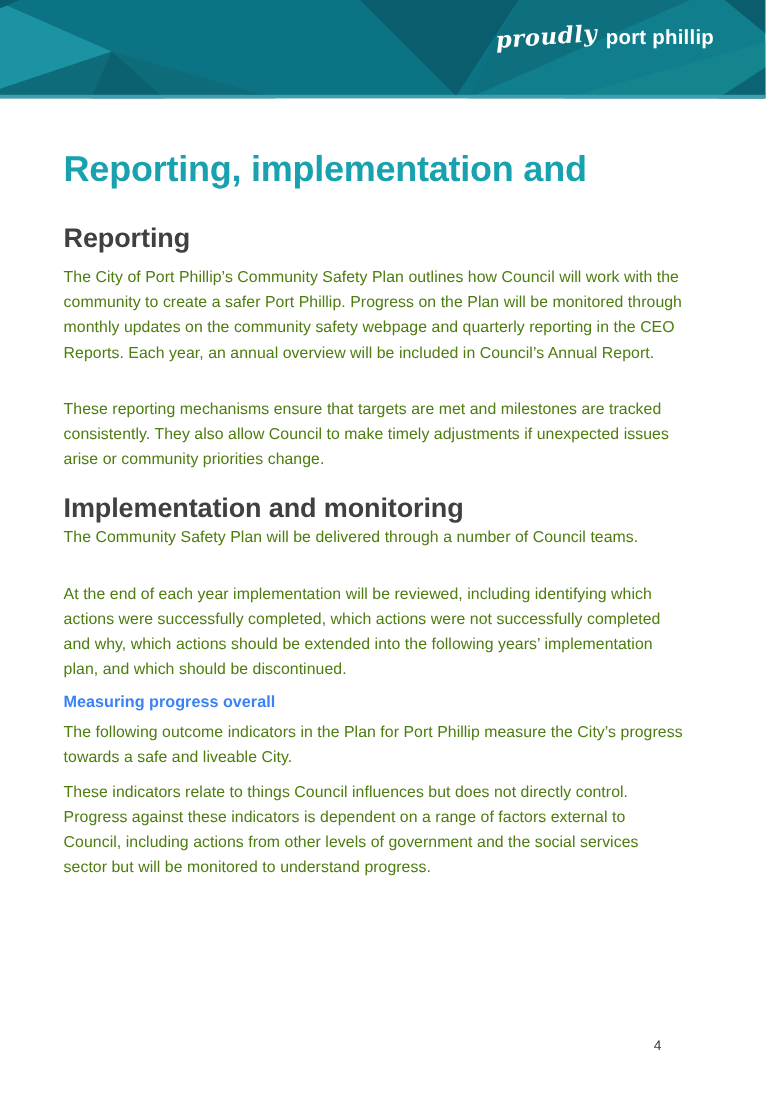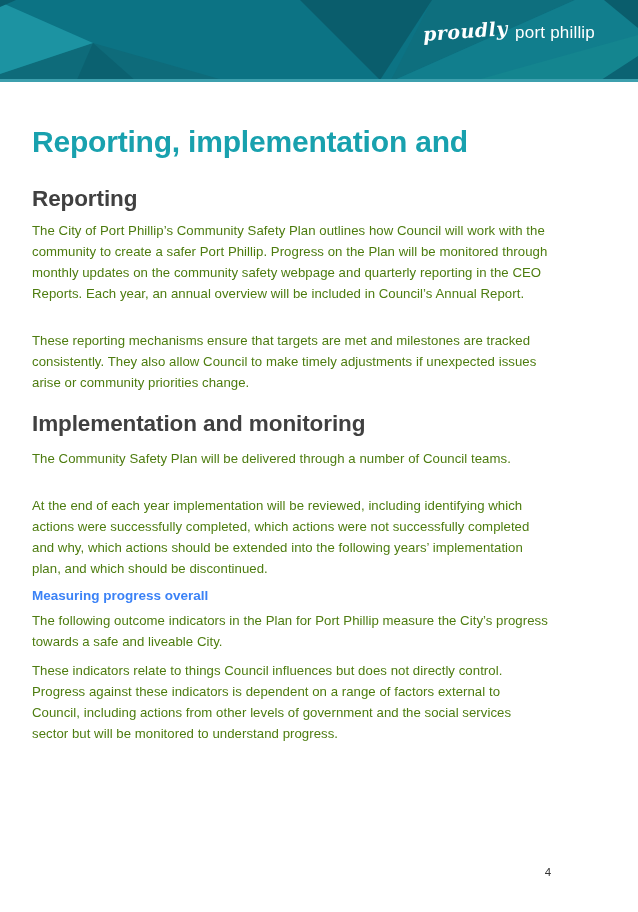--- a/index.html
+++ b/index.html
@@ -37,28 +37,28 @@
     font-family: "DejaVu Serif", serif;
     font-style: italic;
     font-weight: 600;
     font-size: 19px;
     transform: rotate(-4deg);
     display: inline-block;
     letter-spacing: 0.5px;
   }
   .logo-brand {
     font-family: "Liberation Sans", sans-serif;
-    font-weight: 400;
+    font-weight: 700;
     font-size: 17px;
     letter-spacing: 0.2px;
   }
 
   
   .content {
-    padding: 34px 45px 0 32px;
+    padding: 34px 45px 0 53px;
     width: 638px;
   }
   h1.doc-title {
     font-size: 30px;
     line-height: 51px;
     font-weight: 700;
     color: #18A1AE;
     letter-spacing: -0.2px;
   }
   h1.doc-title .title-line2 { display: block; margin-left: 43px; }
@@ -84,21 +84,21 @@
   p.body-text {
     font-size: 13.2px;
     line-height: 21px;
     color: #4d7c0f;
     white-space: pre-line;
     letter-spacing: 0.05px;
   }
   p.m8  { margin-top: 8px; }
   p.m9  { margin-top: 26px; }
   p.m5  { margin-top: 5px; }
-  p.m11 { margin-top: 11px; }
+  p.m11 { }
 
   
   .page-number {
     position: absolute;
     top: 866px;
     left: 538px;
     width: 20px;
     text-align: center;
     font-size: 11.5px;
     color: #333333;

